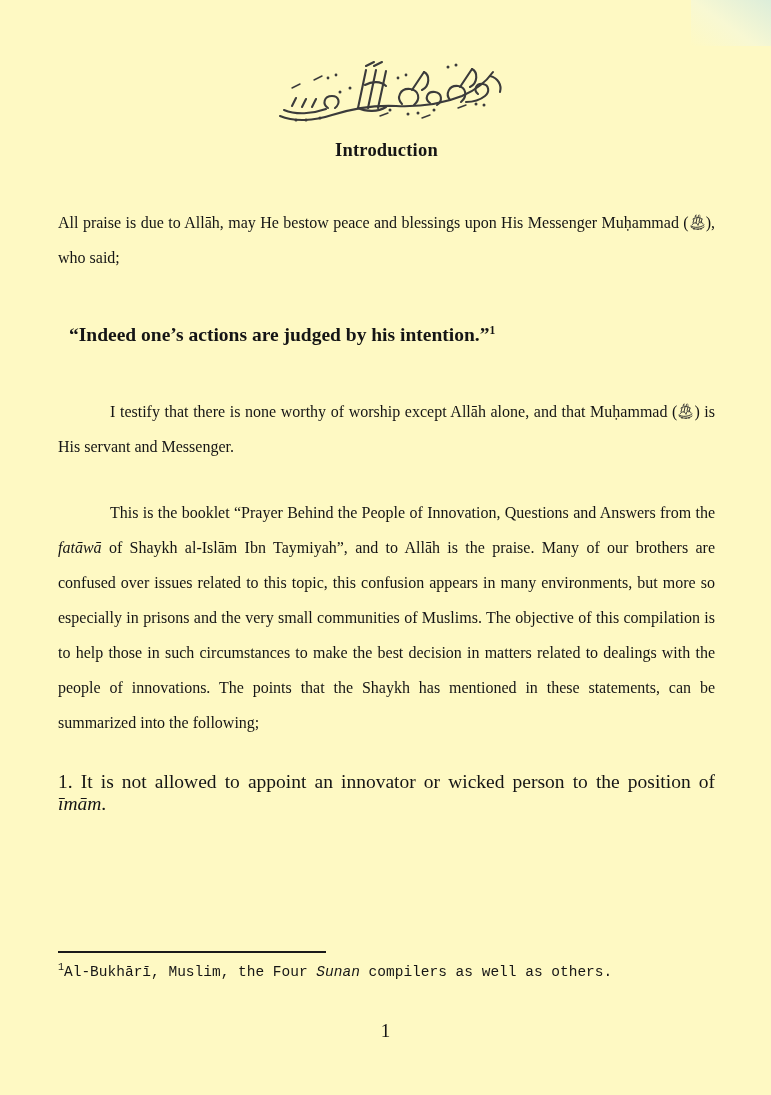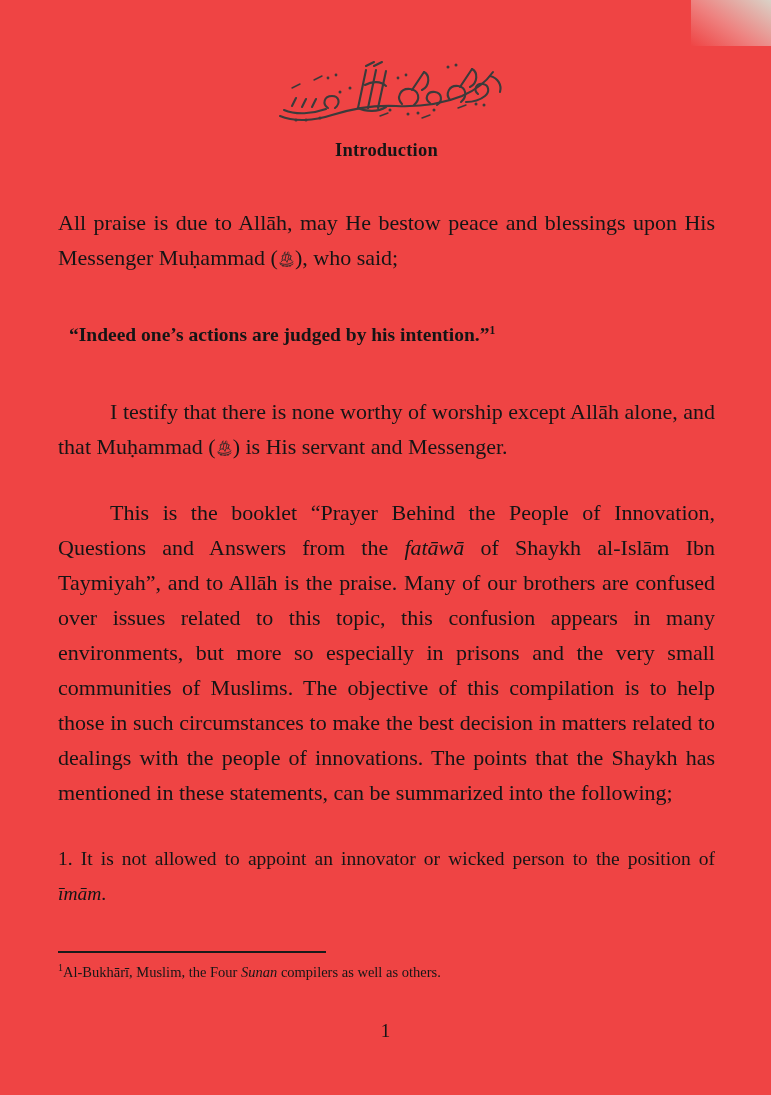--- a/index.html
+++ b/index.html
@@ -7,21 +7,21 @@
     margin: 0;
     padding: 0;
     background: #ffffff;
   }
 
   .page {
     position: relative;
     width: 771px;
     height: 1095px;
     margin: 0 auto;
-    background: #ef4444;
+    background: #fef9c3;
     overflow: hidden;
     font-family: "Liberation Serif", "DejaVu Serif", serif;
     color: #151515;
   }
 
   
   .scan-tint {
     position: absolute;
     top: 0;
     right: 0;
@@ -54,41 +54,41 @@
     text-align: center;
     font-weight: bold;
     font-size: 18.5px;
     letter-spacing: 0.2px;
     margin-top: 6px;
   }
 
   
   .para {
     text-align: justify;
-    font-size: 22px;
+    font-size: 16px;
     line-height: 35px;
     margin: 0;
   }
   .para.indent { text-indent: 52px; }
 
   .gap-lg { height: 44px; }
   .gap-md { height: 31px; }
 
   .quote-line {
     font-weight: bold;
     font-size: 19.5px;
     line-height: 35px;
     text-align: left;
     margin: 11px;
   }
 
   .list-item {
     text-align: justify;
     font-size: 19.5px;
-    line-height: 35px;
+    line-height: 22px;
     margin: 0;
   }
 
   sup.fn {
     font-size: 11.5px;
     vertical-align: super;
     line-height: 0;
   }
 
   i, .ital { font-style: italic; }
@@ -114,20 +114,21 @@
     border-top: 2px solid #1a1a1a;
   }
   .footnote {
     position: absolute;
     left: 58px;
     top: 962px;
     width: 657px;
     font-size: 14.5px;
     line-height: 21px;
     color: #161616;
+    font-family: Liberation Mono, monospace;
   }
   .footnote sup {
     font-size: 10px;
     vertical-align: super;
     line-height: 0;
   }
 
   
   .page-number {
     position: absolute;

